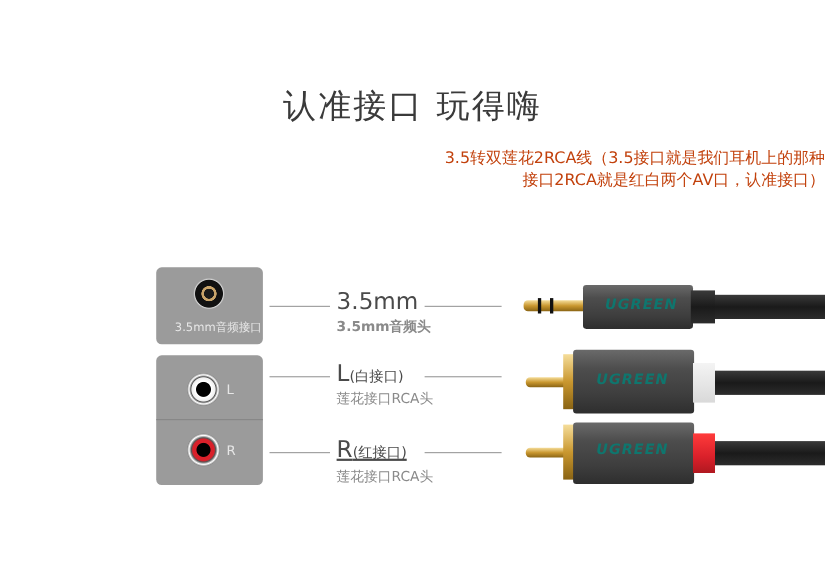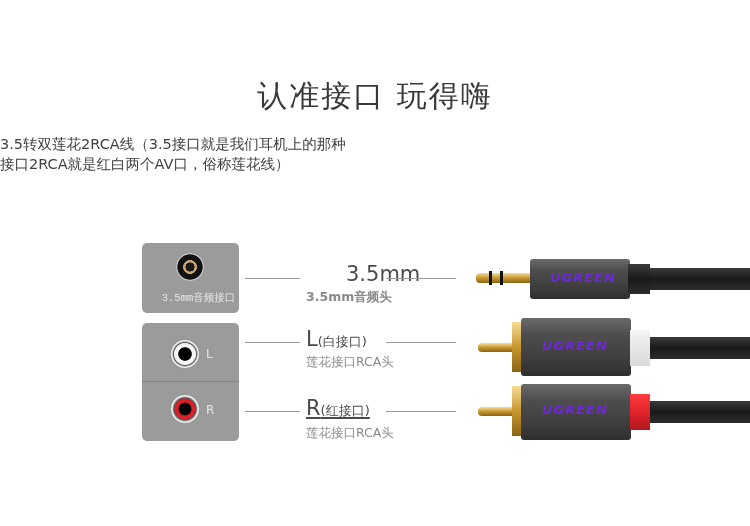--- a/index.html
+++ b/index.html
@@ -1,59 +1,59 @@
 <!DOCTYPE html>
 <html><head>
 <meta charset="utf-8">
 <style>
   html,body{margin:0;padding:0;background:#ffffff;}
   body{width:750px;height:526px;position:relative;overflow:hidden;font-family:"DejaVu Sans","Liberation Sans",sans-serif;}
   .title{position:absolute;left:0;top:76px;width:750px;text-align:center;font-size:30px;color:#3a3a3a;letter-spacing:2px;font-weight:300;}
-  .desc{position:absolute;left:0;top:134px;width:750px;text-align:left;font-size:14.5px;line-height:20px;color:#404040;}
+  .desc{position:absolute;left:0;top:134px;width:750px;text-align:right;font-size:14.5px;line-height:20px;color:#c2410c;}
   .panel{position:absolute;left:142px;width:97px;background:#9b9b9b;border-radius:5px;}
   .panel-top{top:243px;height:70px;}
   .panel-bot{top:323px;height:118px;}
   .panel-div{position:absolute;left:0;right:0;top:58px;height:1px;background:#858585;}
   .jack{position:absolute;border-radius:50%;}
-  .panel-label{position:absolute;left:0;width:113px;text-align:center;color:#e6e6e6;font-size:10.5px;top:48px;font-family:Liberation Mono, monospace;}
+  .panel-label{position:absolute;left:0;width:113px;text-align:center;color:#e6e6e6;font-size:10.5px;top:48px;}
   .lr{position:absolute;color:#e6e6e6;font-size:12px;}
   .line{position:absolute;height:1px;background:#9a9a9a;}
   .lbl-main{position:absolute;color:#4a4a4a;font-size:21px;}
   .lbl-main small{font-size:13px;}
   .lbl-sub{position:absolute;color:#8a8a8a;font-size:12.5px;}
   .cable{position:absolute;background:linear-gradient(#3a3a3a,#1a1a1a 50%,#2c2c2c);}
   .body{position:absolute;border-radius:3px;background:linear-gradient(#6a6a6a,#4d4d4d 30%,#3e3e3e 70%,#2e2e2e);}
-  .brand{position:absolute;color:#6d28d9;font-size:13px;font-style:italic;letter-spacing:1px;font-weight:bold;}
+  .brand{position:absolute;color:#0f766e;font-size:13px;font-style:italic;letter-spacing:1px;font-weight:bold;}
   .collar{position:absolute;}
   .gold{position:absolute;background:linear-gradient(#f5dd9a,#c9972f 50%,#8a6414);}
 </style>
 </head>
 <body>
 
 <div class="title">认准接口 玩得嗨</div>
 <div class="desc">
   <div>3.5转双莲花2RCA线（3.5接口就是我们耳机上的那种</div>
-  <div>接口2RCA就是红白两个AV口，俗称莲花线）</div>
+  <div>接口2RCA就是红白两个AV口，认准接口）</div>
 </div>
 
 <div class="panel panel-top">
   <div class="jack" style="left:34px;top:10px;width:28px;height:28px;background:radial-gradient(circle,#1a1a1a 22%,#c9a46a 24%,#c9a46a 34%,#111 36%,#111 62%,#d0d0d0 66%,#8a8a8a 78%,#9b9b9b 82%);"></div>
   <div class="panel-label">3.5mm音频接口</div>
 </div>
 
 <div class="panel panel-bot">
   <div class="jack" style="left:28px;top:16px;width:30px;height:30px;background:radial-gradient(circle,#000 30%,#fff 34%,#eee 50%,#555 54%,#fff 62%,#888 70%,#9b9b9b 74%);"></div>
   <div class="lr" style="left:64px;top:24px;">L</div>
   <div class="panel-div"></div>
   <div class="jack" style="left:28px;top:71px;width:30px;height:30px;background:radial-gradient(circle,#000 28%,#d9202a 32%,#d9202a 46%,#555 52%,#fff 62%,#888 70%,#9b9b9b 74%);"></div>
   <div class="lr" style="left:64px;top:80px;">R</div>
 </div>
 
 <div class="line" style="left:245px;top:278px;width:55px;"></div>
-<div class="lbl-main" style="left:306px;top:262px;margin-left:40px;"><span>3.5mm</span></div>
+<div class="lbl-main" style="left:306px;top:262px;"><span>3.5mm</span></div>
 <div class="line" style="left:386px;top:278px;width:70px;"></div>
 <div class="lbl-sub" style="left:306px;top:289px;font-weight:bold;">3.5mm音频头</div>
 
 <div class="line" style="left:245px;top:342px;width:55px;"></div>
 <div class="lbl-main" style="left:306px;top:327px;"><span>L</span><small>(白接口)</small></div>
 <div class="line" style="left:386px;top:342px;width:70px;"></div>
 <div class="lbl-sub" style="left:306px;top:354px;">莲花接口RCA头</div>
 
 <div class="line" style="left:245px;top:411px;width:55px;"></div>
 <div class="lbl-main" style="left:306px;top:396px;text-decoration:underline;"><span>R</span><small>(红接口)</small></div>

